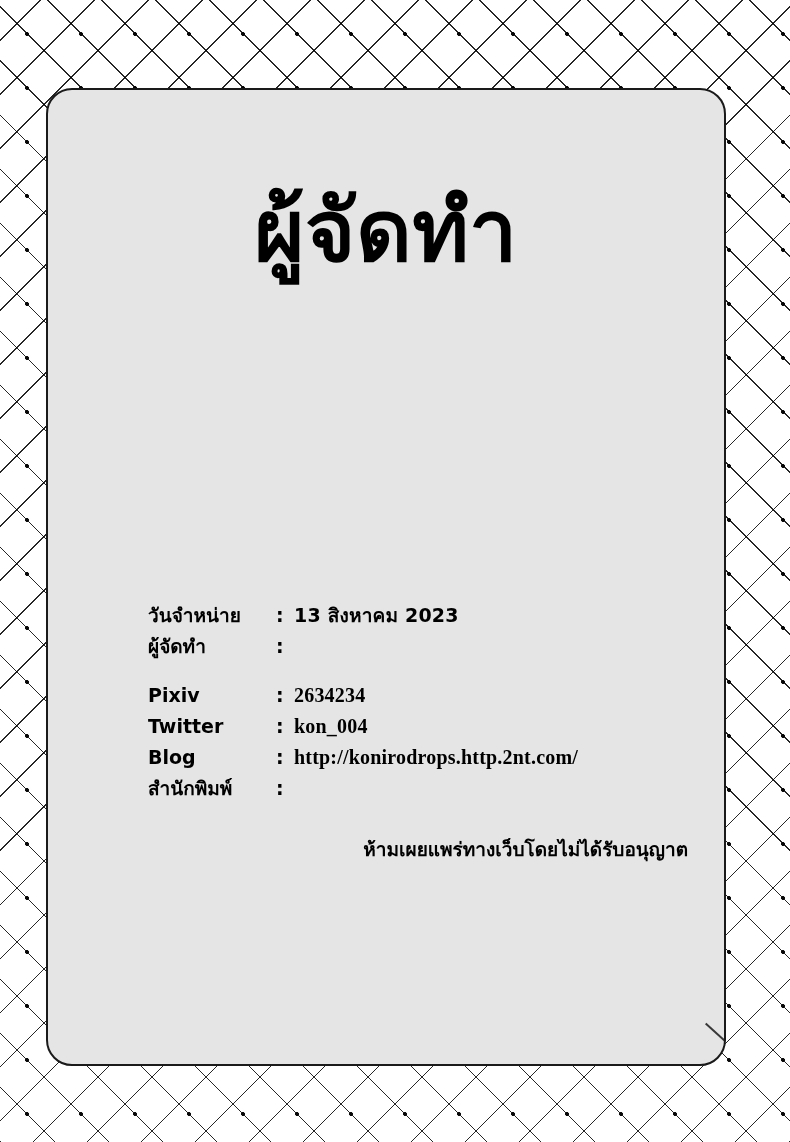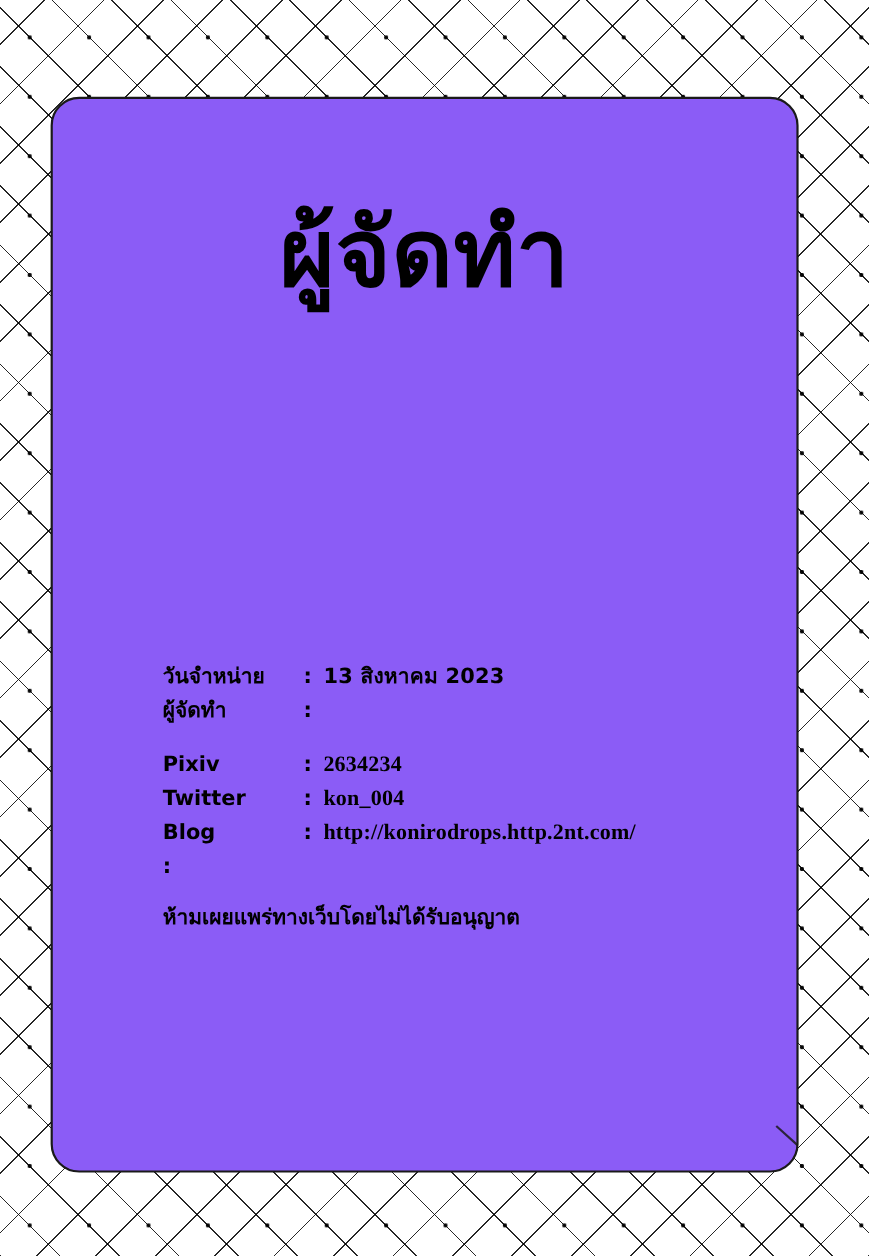--- a/index.html
+++ b/index.html
@@ -35,21 +35,21 @@
     opacity: 0.95;
   }
 
   
   .card {
     position: absolute;
     left: 46px;
     top: 88px;
     width: 680px;
     height: 978px;
-    background: #8b5cf6;
+    background: #e5e5e5;
     border: 2px solid #1a1a1a;
     border-radius: 26px;
     box-sizing: border-box;
   }
 
   .card-inner {
     position: absolute;
     inset: 0;
   }
 
@@ -108,26 +108,27 @@
     letter-spacing: 0.2px;
   }
   .cred-row .v.thaiv {
     font-family: "DejaVu Sans", sans-serif;
     font-size: 19px;
   }
 
   .group-gap { height: 18px; }
 
   .notice {
-    margin-top: 15px;
+    margin-top: 30px;
     font-family: "DejaVu Sans", sans-serif;
     font-weight: bold;
     font-size: 19px;
     line-height: 30px;
     white-space: nowrap;
+    text-align: right;
   }
 
   
   .corner-notch {
     position: absolute;
     right: -1px;
     bottom: 22px;
     width: 26px;
     height: 2px;
     background: #1a1a1a;
@@ -173,20 +174,21 @@
           <span class="k">Twitter</span>
           <span class="sep">:</span>
           <span class="v">kon_004</span>
         </div>
         <div class="cred-row">
           <span class="k">Blog</span>
           <span class="sep">:</span>
           <span class="v">http://konirodrops.http.2nt.com/</span>
         </div>
         <div class="cred-row">
+          <span class="k">สำนักพิมพ์</span>
           <span class="sep">:</span>
         </div>
       </div>
 
       <div class="notice">ห้ามเผยแพร่ทางเว็บโดยไม่ได้รับอนุญาต</div>
 
     </div>
 
     <div class="corner-notch"></div>
   </div>

